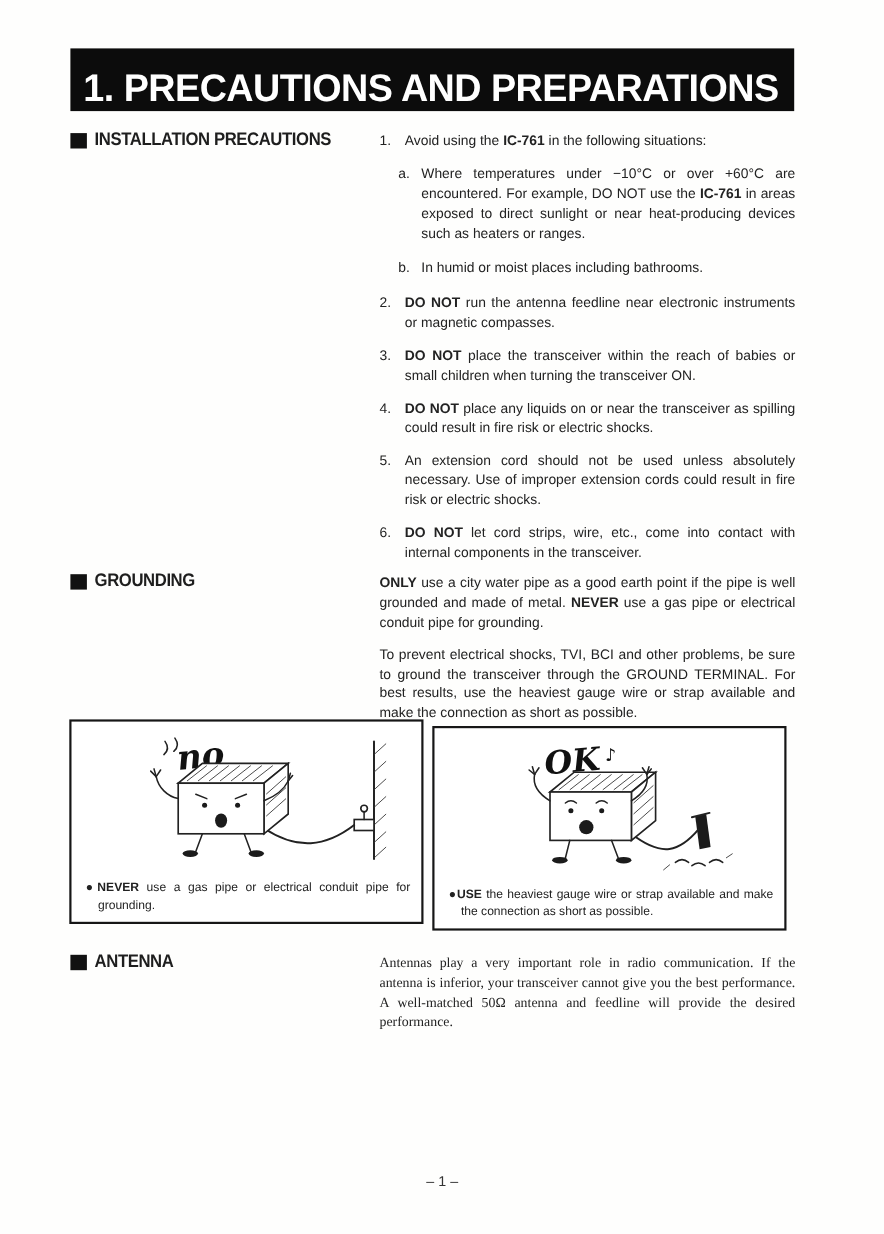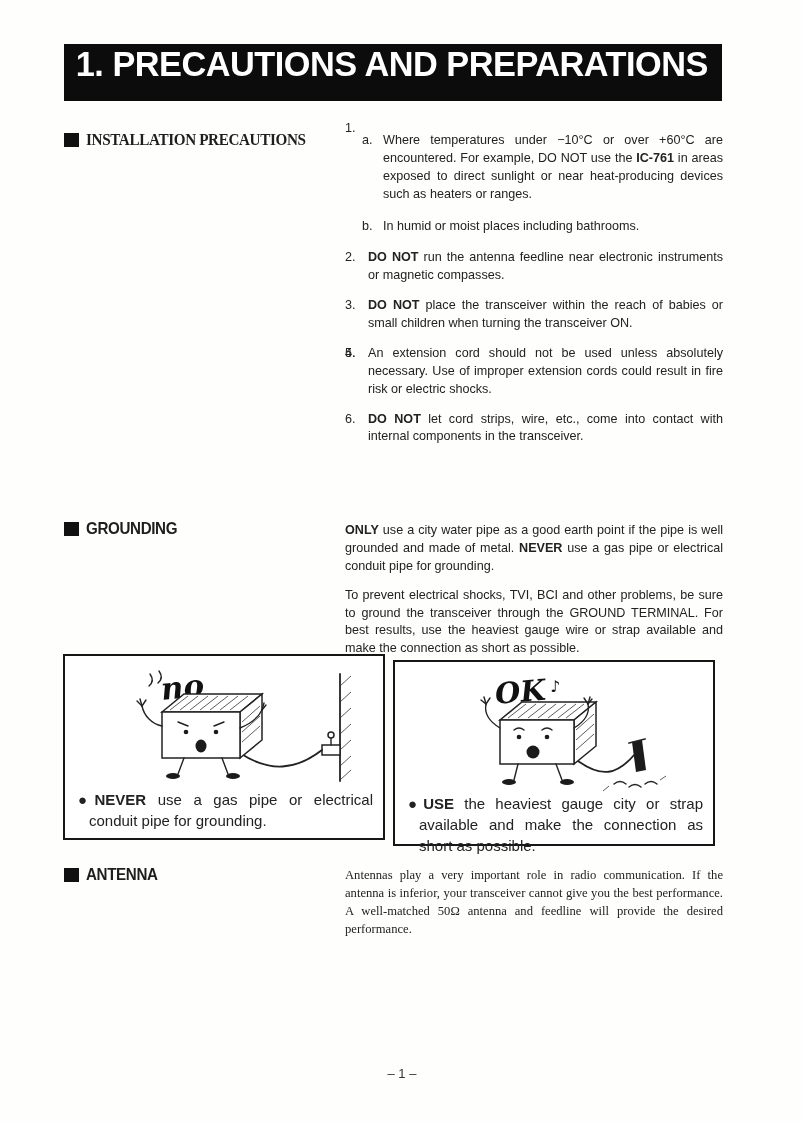--- a/index.html
+++ b/index.html
@@ -1,58 +1,58 @@
 <!DOCTYPE html>
 <html><head>
 <meta charset="utf-8">
 <style>
   html,body{margin:0;padding:0;background:#ffffff;}
   .page{position:relative;width:804px;height:1122px;background:#fefefd;font-family:"Liberation Sans",sans-serif;color:#1e1e1e;overflow:hidden;margin:0 auto;}
-  .banner{position:absolute;left:64px;top:44px;width:658px;height:57px;background:#0c0c0c;display:flex;align-items:flex-start;}
+  .banner{position:absolute;left:64px;top:44px;width:658px;height:57px;background:#0c0c0c;display:flex;align-items:flex-end;}
   .banner-text{color:#ffffff;font-size:35px;font-weight:bold;letter-spacing:-0.5px;padding-left:12px;white-space:nowrap;transform:scaleX(0.98);transform-origin:left center;font-family:"Liberation Sans",sans-serif;}
   .section-head{position:absolute;left:64px;display:flex;align-items:center;}
   .sq{width:15px;height:14px;background:#111;margin-right:7px;flex:none;}
   .sh-label{font-size:16.5px;font-weight:bold;letter-spacing:-0.4px;transform:scaleX(0.92);transform-origin:left center;white-space:nowrap;}
   .textcol{position:absolute;left:345px;width:378px;font-size:12.6px;line-height:1.42;text-align:justify;color:#222;}
   .li{position:relative;padding-left:23px;margin-bottom:12px;}
   .li .num{position:absolute;left:0;top:0;}
   .li.ind1{margin-left:17px;padding-left:21px;margin-bottom:14px;}
   .para{margin:0 0 11px 0;}
   .figure{position:absolute;width:322px;height:186px;border:2px solid #161616;background:#fff;display:flex;flex-direction:column;justify-content:space-between;align-items:center;padding:4px 0 7px;box-sizing:border-box;}
   .fig-art{flex:none;}
-  .fig-caption{width:100%;box-sizing:border-box;font-size:15px;line-height:1.4;text-align:justify;padding:0 10px 0 24px;text-indent:-11px;color:#222;}
+  .fig-caption{width:100%;box-sizing:border-box;font-size:11px;line-height:1.4;text-align:justify;padding:0 10px 0 24px;text-indent:-11px;color:#222;}
   .footer{position:absolute;left:0;top:1066px;width:100%;text-align:center;font-size:13px;color:#333;}
   b{font-weight:bold;}
   svg .ln{stroke:#222;fill:none;stroke-width:1.4;stroke-linecap:round;}
   svg .ln2{stroke:#222;fill:none;stroke-width:1.8;stroke-linecap:round;}
   svg .thin{stroke:#333;fill:none;stroke-width:0.8;}
   svg .dark{fill:#1b1b1b;stroke:none;}
   svg .face{fill:#ffffff;stroke:#222;stroke-width:1.5;}
   svg .script{font-family:"DejaVu Serif",serif;font-style:italic;font-weight:bold;fill:#111;}
 </style>
 </head>
 <body>
 
 <div class="page">
 
   <div class="banner">
     <span class="banner-text">1. PRECAUTIONS AND PREPARATIONS</span>
   </div>
 
-  <div class="section-head" style="top:130px;font-family:Liberation Serif, serif;">
+  <div class="section-head" style="top:118px;">
     <span class="sq"></span>
     <span class="sh-label">INSTALLATION PRECAUTIONS</span>
   </div>
   <div class="textcol" style="top:120px;">
-      <div class="li ind0"><span class="num">1.</span></div>
+      <div class="li ind0"><span class="num">1.</span><span class="body"><span>Avoid using the </span><b>IC-761</b><span> in the following situations:</span></span></div>
       <div class="li ind1"><span class="num">a.</span><span class="body"><span>Where temperatures under −10°C or over +60°C are encountered.  For example, DO NOT use the </span><b>IC-761</b><span> in areas exposed to direct sunlight or near heat-producing devices such as heaters or ranges.</span></span></div>
       <div class="li ind1"><span class="num">b.</span><span class="body"><span>In humid or moist places including bathrooms.</span></span></div>
       <div class="li ind0"><span class="num">2.</span><span class="body"><b>DO NOT</b><span> run the antenna feedline near electronic instruments or magnetic compasses.</span></span></div>
       <div class="li ind0"><span class="num">3.</span><span class="body"><b>DO NOT</b><span> place the transceiver within the reach of babies or small children when turning the transceiver ON.</span></span></div>
-      <div class="li ind0"><span class="num">4.</span></div>
+      <div class="li ind0"><span class="num">4.</span><span class="body"><b>DO NOT</b><span> place any liquids on or near the transceiver as spilling could result in fire risk or electric shocks.</span></span></div>
       <div class="li ind0"><span class="num">5.</span><span class="body"><span>An extension cord should not be used unless absolutely necessary.  Use of improper extension cords could result in fire risk or electric shocks.</span></span></div>
       <div class="li ind0"><span class="num">6.</span><span class="body"><b>DO NOT</b><span> let cord strips, wire, etc., come into contact with internal components in the transceiver.</span></span></div>
     </div>
 
   <div class="section-head" style="top:519px;">
     <span class="sq"></span>
     <span class="sh-label">GROUNDING</span>
   </div>
   <div class="textcol" style="top:522px;">
     <p class="para"><b>ONLY</b><span> use a city water pipe as a good earth point if the pipe is well grounded and made of metal.  </span><b>NEVER</b><span> use a gas pipe or electrical conduit pipe for grounding.</span></p>
@@ -155,21 +155,21 @@
         <path class="ln" d="M170,62 C180,56 186,48 184,38"></path>
         <path class="ln" d="M184,38 L188,33"></path>
           <path class="ln" d="M184,38 L186,31"></path>
           <path class="ln" d="M184,38 L180,32"></path>
         <path class="ln" d="M114,98 L110,114"></path>
         <ellipse class="dark" cx="105" cy="116" rx="7" ry="3"></ellipse>
         <path class="ln" d="M152,98 L158,114"></path>
         <ellipse class="dark" cx="163" cy="116" rx="7" ry="3"></ellipse>
       </g>
     </svg>
-    <div class="fig-caption"><span>●</span><b>USE</b><span> the heaviest gauge city or strap available and make the connection as short as possible.</span></div>
+    <div class="fig-caption"><span>●</span><b>USE</b><span> the heaviest gauge wire or strap available and make the connection as short as possible.</span></div>
   </div>
 
   <div class="section-head" style="top:865px;">
     <span class="sq"></span>
     <span class="sh-label">ANTENNA</span>
   </div>
   <div class="textcol" style="top:867px;font-family:Liberation Serif, serif;">
     <p class="para"><span>Antennas play a very important role in radio communication.  If the antenna is inferior, your transceiver cannot give you the best performance.  A well-matched 50Ω antenna and feedline will provide the desired performance.</span></p>
   </div>
 

